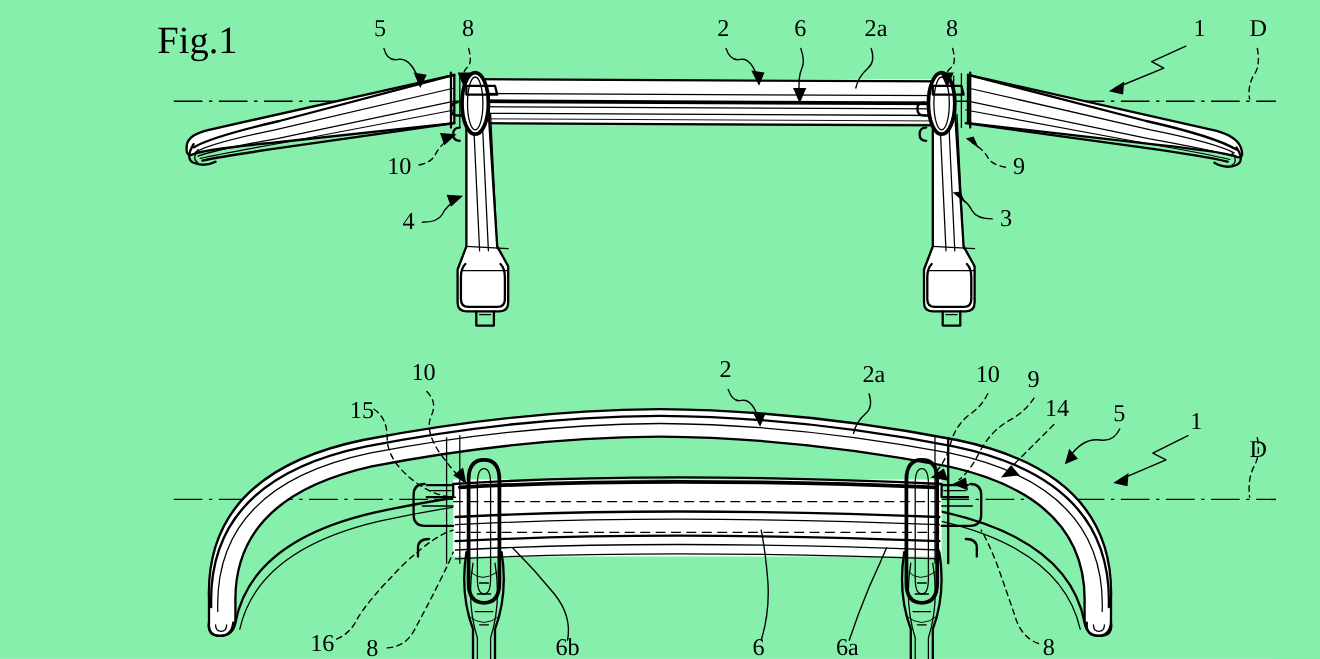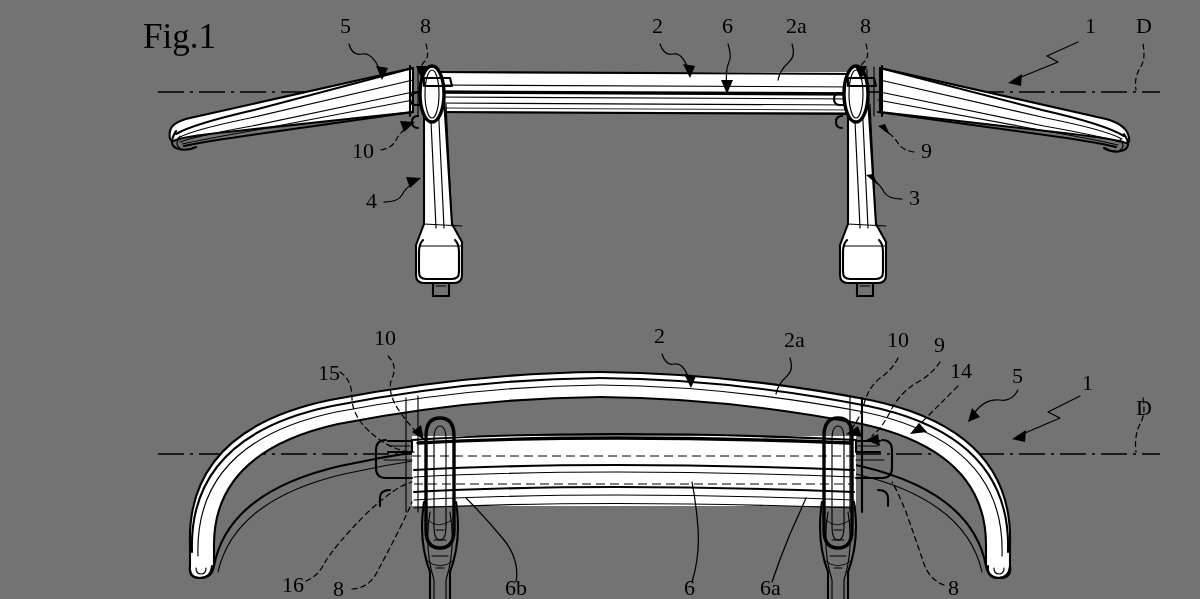--- a/index.html
+++ b/index.html
@@ -11,21 +11,21 @@
     width: 1200px;
     height: 599px;
     overflow: hidden;
     font-family: "Liberation Serif", serif;
     position: relative;
   }
   #sheet {
     position: relative;
     width: 1200px;
     height: 599px;
-    background: #737373;
+    background: #86efac;
   }
   svg.patent {
     position: absolute;
     left: 0;
     top: 0;
     width: 1200px;
     height: 599px;
   }
   .fig-label {
     font-family: "Liberation Serif", serif;

